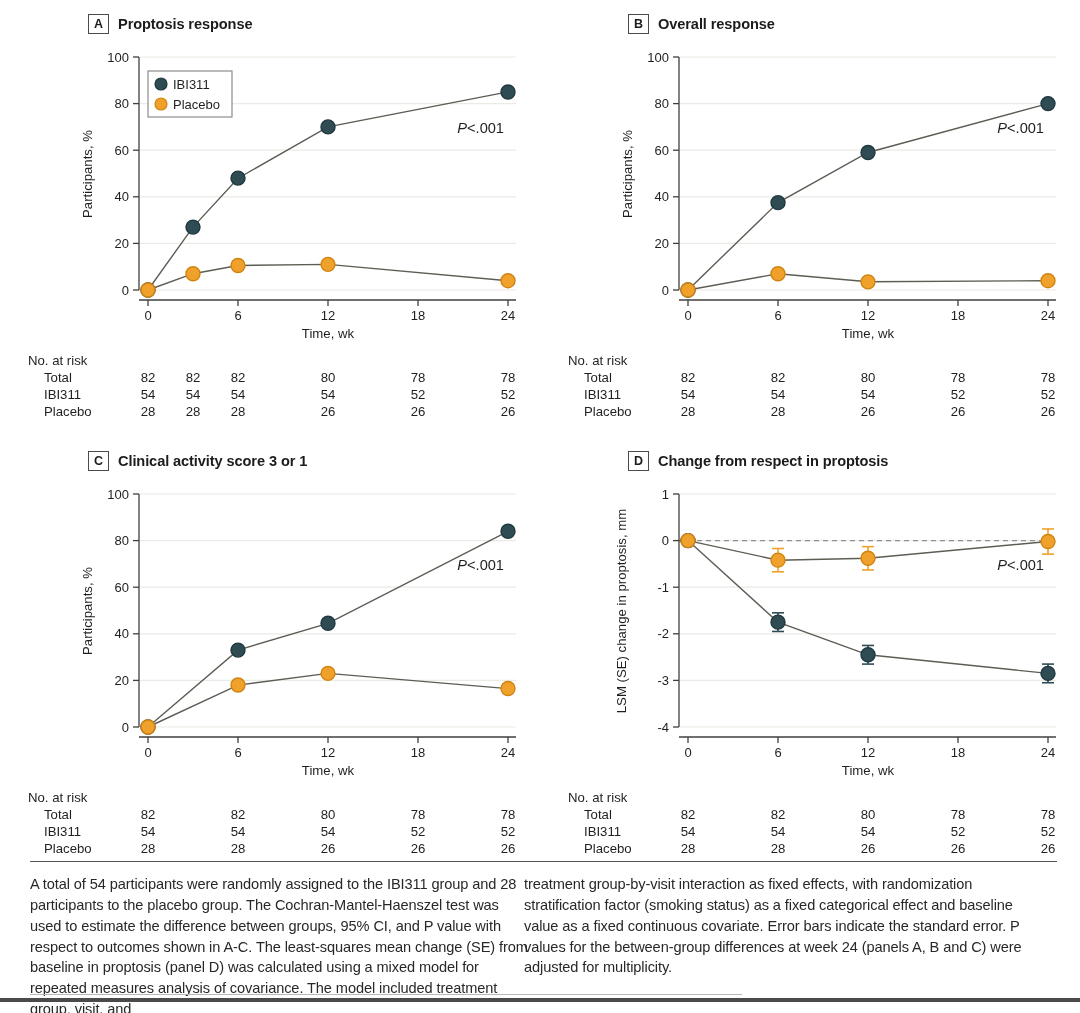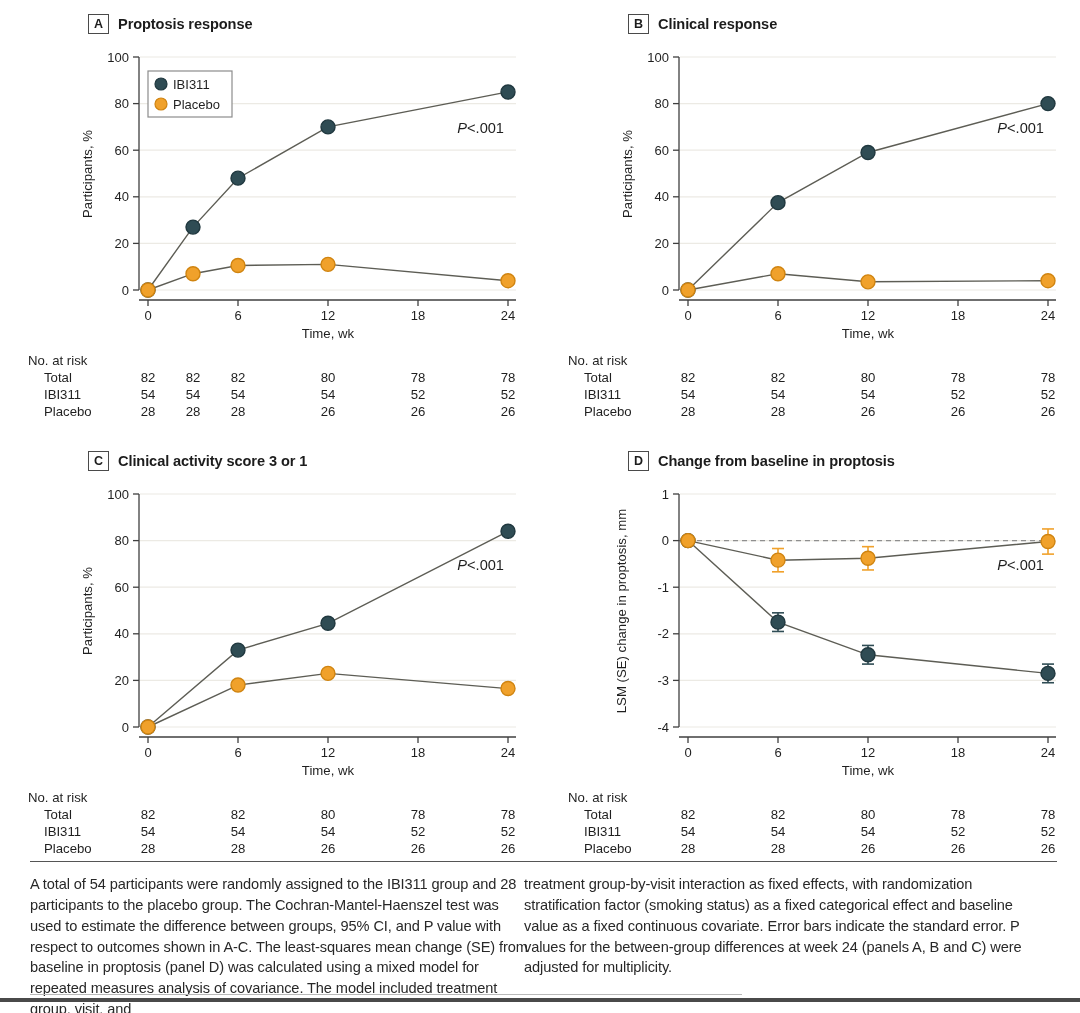--- a/index.html
+++ b/index.html
@@ -108,21 +108,21 @@
       <text x="238" y="416" font-family="&quot;Liberation Sans&quot;, sans-serif" fill="#1f1f1f" font-size="13.2" text-anchor="middle">28</text>
       <text x="328" y="416" font-family="&quot;Liberation Sans&quot;, sans-serif" fill="#1f1f1f" font-size="13.2" text-anchor="middle">26</text>
       <text x="418" y="416" font-family="&quot;Liberation Sans&quot;, sans-serif" fill="#1f1f1f" font-size="13.2" text-anchor="middle">26</text>
       <text x="508" y="416" font-family="&quot;Liberation Sans&quot;, sans-serif" fill="#1f1f1f" font-size="13.2" text-anchor="middle">26</text>
     </svg>
 </div>
 
 <div class="panel" id="panel-b">
   <div class="panel-header">
     <span class="panel-letter">B</span>
-    <span class="panel-title">Clinical response</span>
+    <span class="panel-title">Overall response</span>
   </div>
   <svg class="chart" width="540" height="425">
       <line x1="140" y1="290" x2="516" y2="290" stroke="#ECEAE4" stroke-width="1.2"></line>
       <line x1="140" y1="243.4" x2="516" y2="243.4" stroke="#ECEAE4" stroke-width="1.2"></line>
       <line x1="140" y1="196.79999999999998" x2="516" y2="196.79999999999998" stroke="#ECEAE4" stroke-width="1.2"></line>
       <line x1="140" y1="150.2" x2="516" y2="150.2" stroke="#ECEAE4" stroke-width="1.2"></line>
       <line x1="140" y1="103.6" x2="516" y2="103.6" stroke="#ECEAE4" stroke-width="1.2"></line>
       <line x1="140" y1="57" x2="516" y2="57" stroke="#ECEAE4" stroke-width="1.2"></line>
       <line x1="139" y1="57" x2="139" y2="290" stroke="#3f3f3f" stroke-width="1.3"></line>
       <line x1="139" y1="300" x2="516" y2="300" stroke="#3f3f3f" stroke-width="1.3"></line>
@@ -250,21 +250,21 @@
       <text x="238" y="416" font-family="&quot;Liberation Sans&quot;, sans-serif" fill="#1f1f1f" font-size="13.2" text-anchor="middle">28</text>
       <text x="328" y="416" font-family="&quot;Liberation Sans&quot;, sans-serif" fill="#1f1f1f" font-size="13.2" text-anchor="middle">26</text>
       <text x="418" y="416" font-family="&quot;Liberation Sans&quot;, sans-serif" fill="#1f1f1f" font-size="13.2" text-anchor="middle">26</text>
       <text x="508" y="416" font-family="&quot;Liberation Sans&quot;, sans-serif" fill="#1f1f1f" font-size="13.2" text-anchor="middle">26</text>
     </svg>
 </div>
 
 <div class="panel" id="panel-d">
   <div class="panel-header">
     <span class="panel-letter">D</span>
-    <span class="panel-title">Change from baseline in proptosis</span>
+    <span class="panel-title">Change from respect in proptosis</span>
   </div>
   <svg class="chart" width="540" height="425">
       <line x1="140" y1="57" x2="516" y2="57" stroke="#ECEAE4" stroke-width="1.2"></line>
       <line x1="140" y1="103.6" x2="516" y2="103.6" stroke="#ECEAE4" stroke-width="1.2"></line>
       <line x1="140" y1="150.2" x2="516" y2="150.2" stroke="#ECEAE4" stroke-width="1.2"></line>
       <line x1="140" y1="196.79999999999998" x2="516" y2="196.79999999999998" stroke="#ECEAE4" stroke-width="1.2"></line>
       <line x1="140" y1="243.4" x2="516" y2="243.4" stroke="#ECEAE4" stroke-width="1.2"></line>
       <line x1="140" y1="290" x2="516" y2="290" stroke="#ECEAE4" stroke-width="1.2"></line>
       <line x1="139" y1="103.6" x2="516" y2="103.6" stroke="#8f8f8f" stroke-width="1.2" stroke-dasharray="5,4"></line>
       <line x1="139" y1="57" x2="139" y2="290" stroke="#3f3f3f" stroke-width="1.3"></line>

